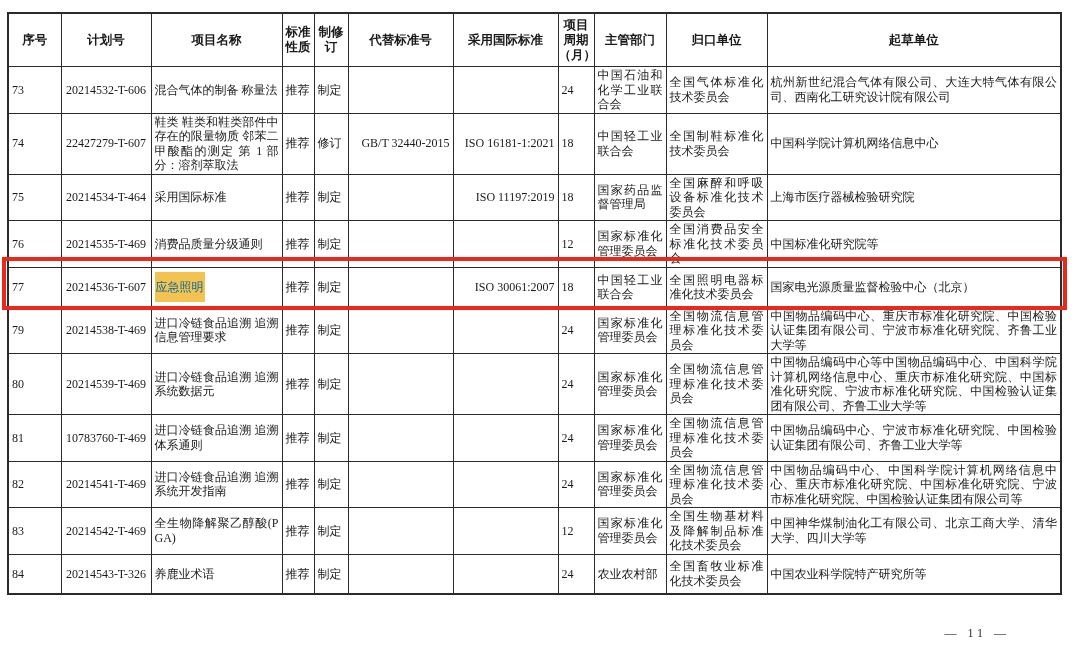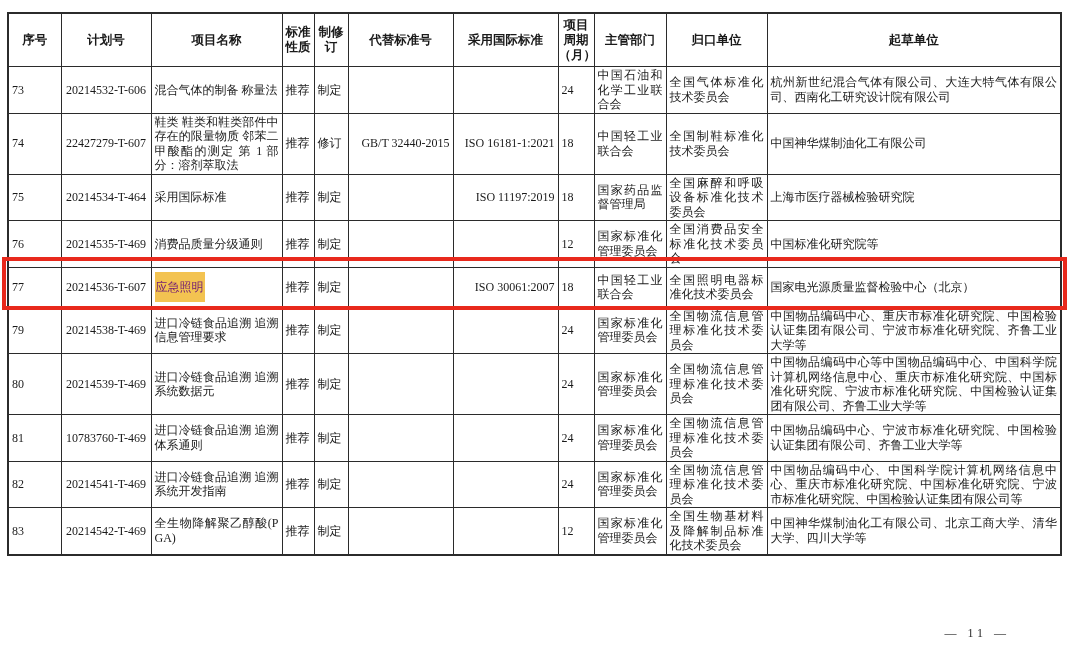--- a/index.html
+++ b/index.html
@@ -9,21 +9,21 @@
     border:2px solid #2b2b2b;}
   th,td{border:1px solid #2b2b2b;vertical-align:middle;padding:1px 3px;line-height:14.5px;
     font-size:12px;word-break:break-all;overflow:hidden;}
   thead th{font-family:"Liberation Sans","DejaVu Sans",sans-serif;font-weight:bold;font-size:12.5px;
     text-align:center;white-space:pre-line;height:50px;line-height:15px;padding:1px 0;}
   tbody tr{height:40px;}
   td.ct{text-align:left;}
   td.jf{text-align:justify;text-justify:inter-character;}
   td.lt{text-align:right;font-family:Liberation Serif, serif;}
   .c-plan{white-space:nowrap;text-align:center;}
-  .hl{background:#f3c351;color:#701a75;padding:8px 1px;}
+  .hl{background:#f3c351;color:#0369a1;padding:8px 1px;}
   .redbox{position:absolute;border:4px solid #e8291c;box-sizing:border-box;pointer-events:none;z-index:5;}
   .pageno{position:absolute;right:68px;bottom:6px;font-size:12px;letter-spacing:4px;color:#2b2b2b;
     font-family:"Liberation Serif","DejaVu Serif",serif;}
 </style>
 </head>
 <body>
 
 <div class="page">
 
   <table class="std">
@@ -78,21 +78,21 @@
     <td class="ct">74</td>
     <td class="c-plan">22427279-T-607</td>
     <td class="jf"><span>鞋类 鞋类和鞋类部件中存在的限量物质 邻苯二甲酸酯的测定 第 1 部分：溶剂萃取法</span></td>
     <td class="ct">推荐</td>
     <td class="ct">修订</td>
     <td class="lt">GB/T 32440-2015</td>
     <td class="lt">ISO 16181-1:2021</td>
     <td class="ct">18</td>
     <td class="jf">中国轻工业联合会</td>
     <td class="jf">全国制鞋标准化技术委员会</td>
-    <td class="jf">中国神华煤制油化工有限公司</td>
+    <td class="jf">中国科学院计算机网络信息中心</td>
   </tr>
 
   <tr>
     <td class="ct">75</td>
     <td class="c-plan">20214534-T-464</td>
     <td class="jf"><span>采用国际标准</span></td>
     <td class="ct">推荐</td>
     <td class="ct">制定</td>
     <td class="lt"></td>
     <td class="lt">ISO 11197:2019</td>
@@ -194,19 +194,32 @@
     <td class="ct">推荐</td>
     <td class="ct">制定</td>
     <td class="lt"></td>
     <td class="lt"></td>
     <td class="ct">12</td>
     <td class="jf">国家标准化管理委员会</td>
     <td class="jf">全国生物基材料及降解制品标准化技术委员会</td>
     <td class="jf">中国神华煤制油化工有限公司、北京工商大学、清华大学、四川大学等</td>
   </tr>
 
+  <tr>
+    <td class="ct">84</td>
+    <td class="c-plan">20214543-T-326</td>
+    <td class="jf"><span>养鹿业术语</span></td>
+    <td class="ct">推荐</td>
+    <td class="ct">制定</td>
+    <td class="lt"></td>
+    <td class="lt"></td>
+    <td class="ct">24</td>
+    <td class="jf">农业农村部</td>
+    <td class="jf">全国畜牧业标准化技术委员会</td>
+    <td class="jf">中国农业科学院特产研究所等</td>
+  </tr>
 </tbody>
   </table>
 
   <div class="redbox" id="redbox" style="left: 2px; width: 1065px; top: 257px; height: 53px; border-color: rgb(232, 41, 28);"></div>
 
   <div class="pageno">— 11 —</div>
 </div>
 
 </body></html>

